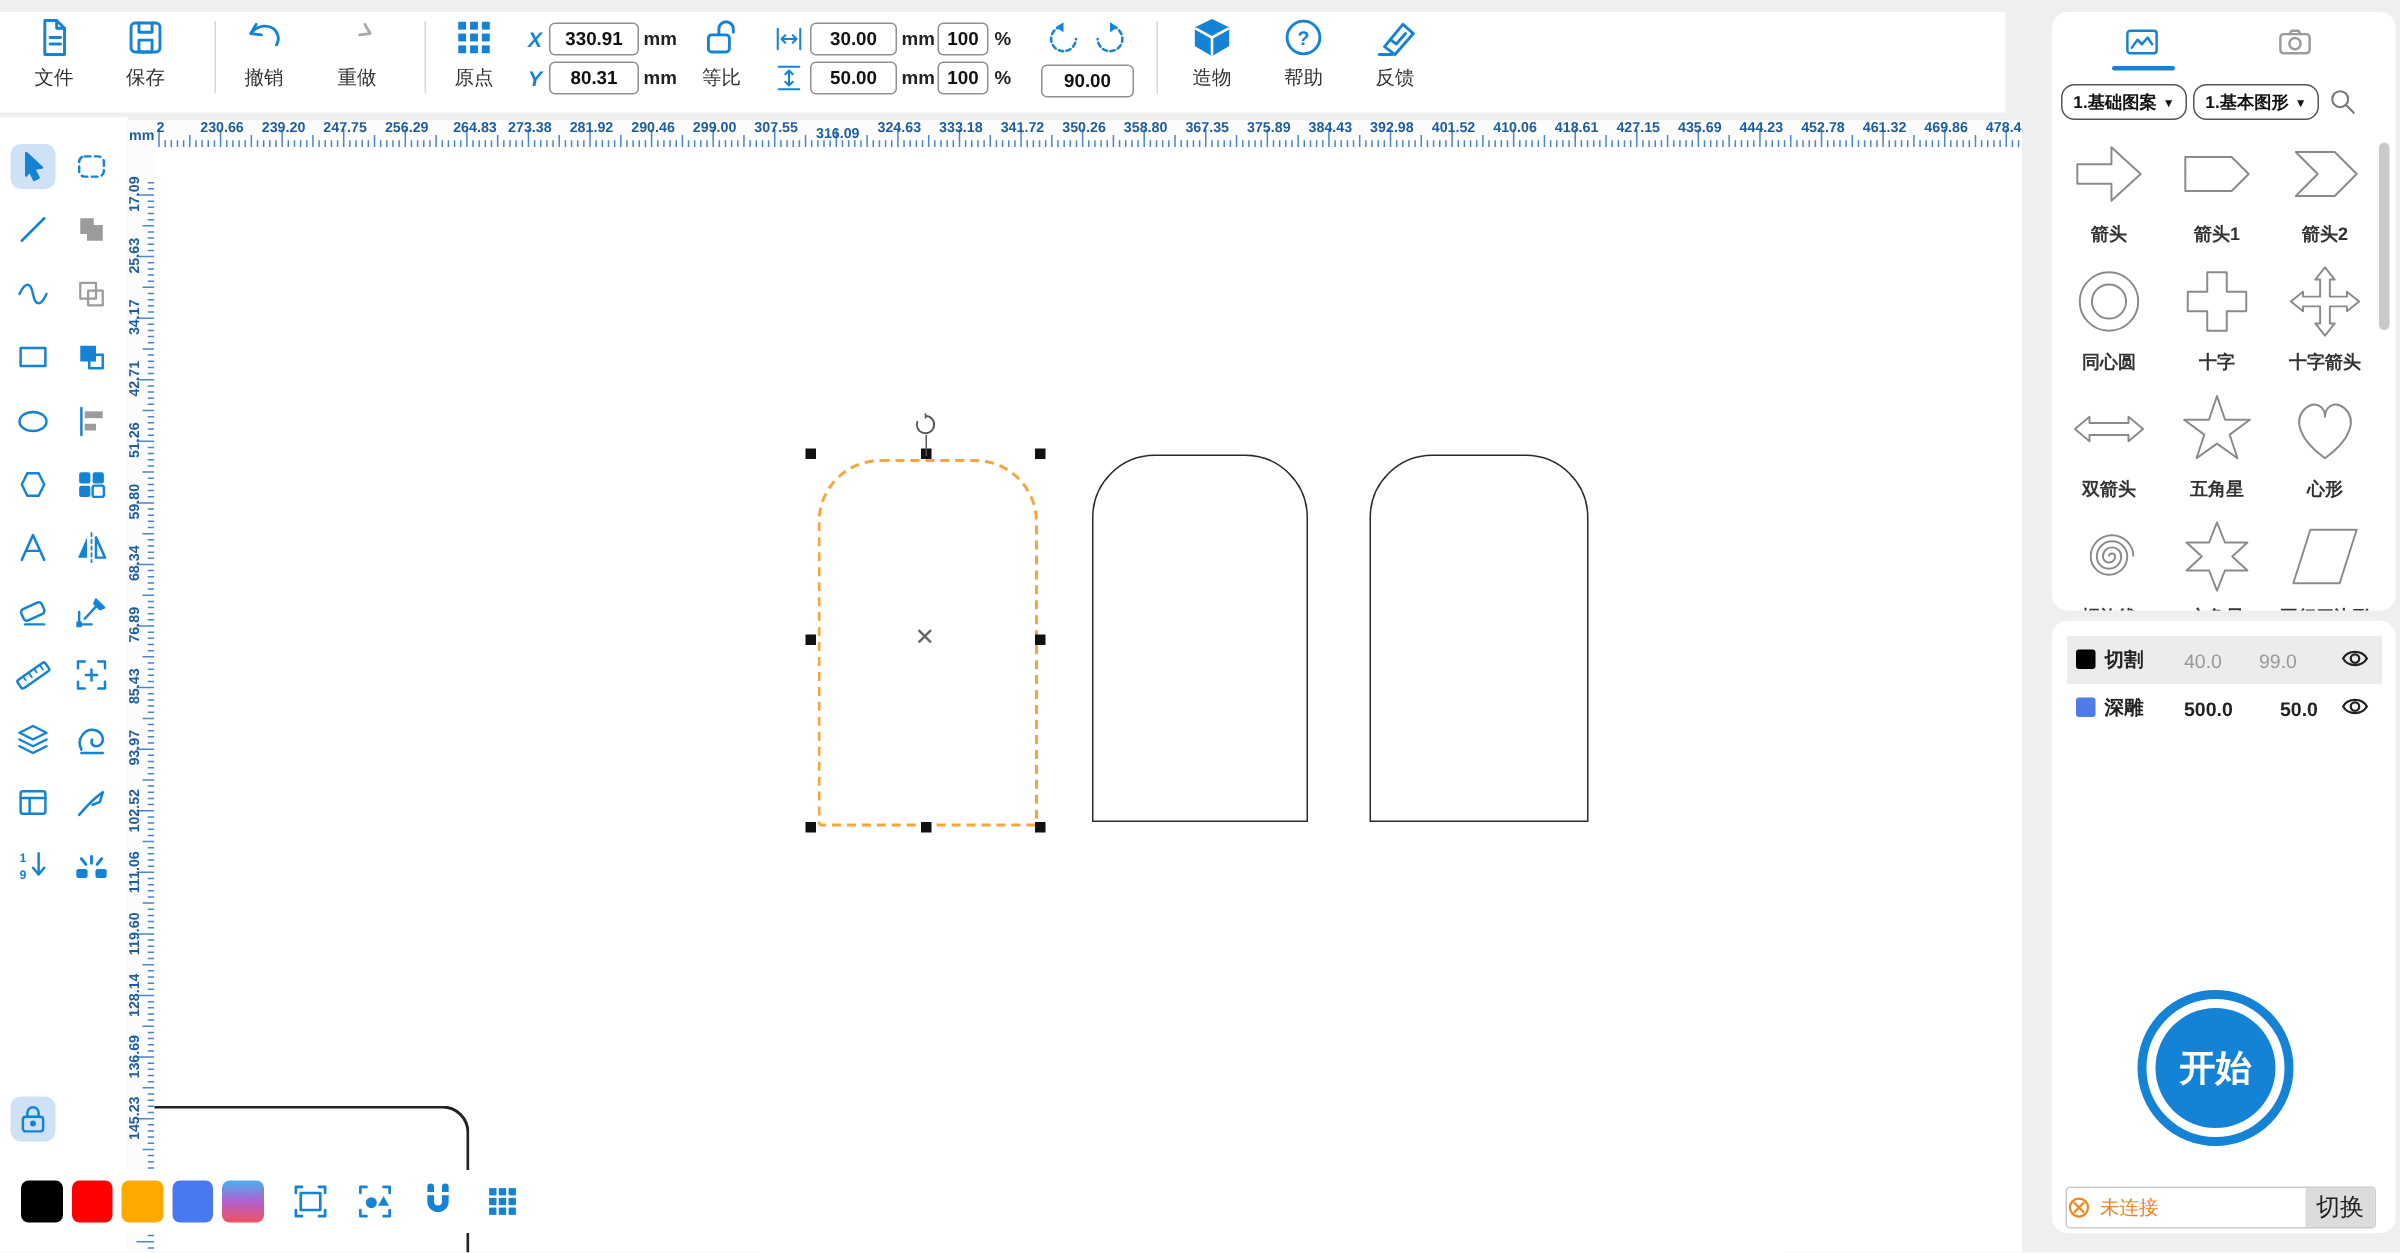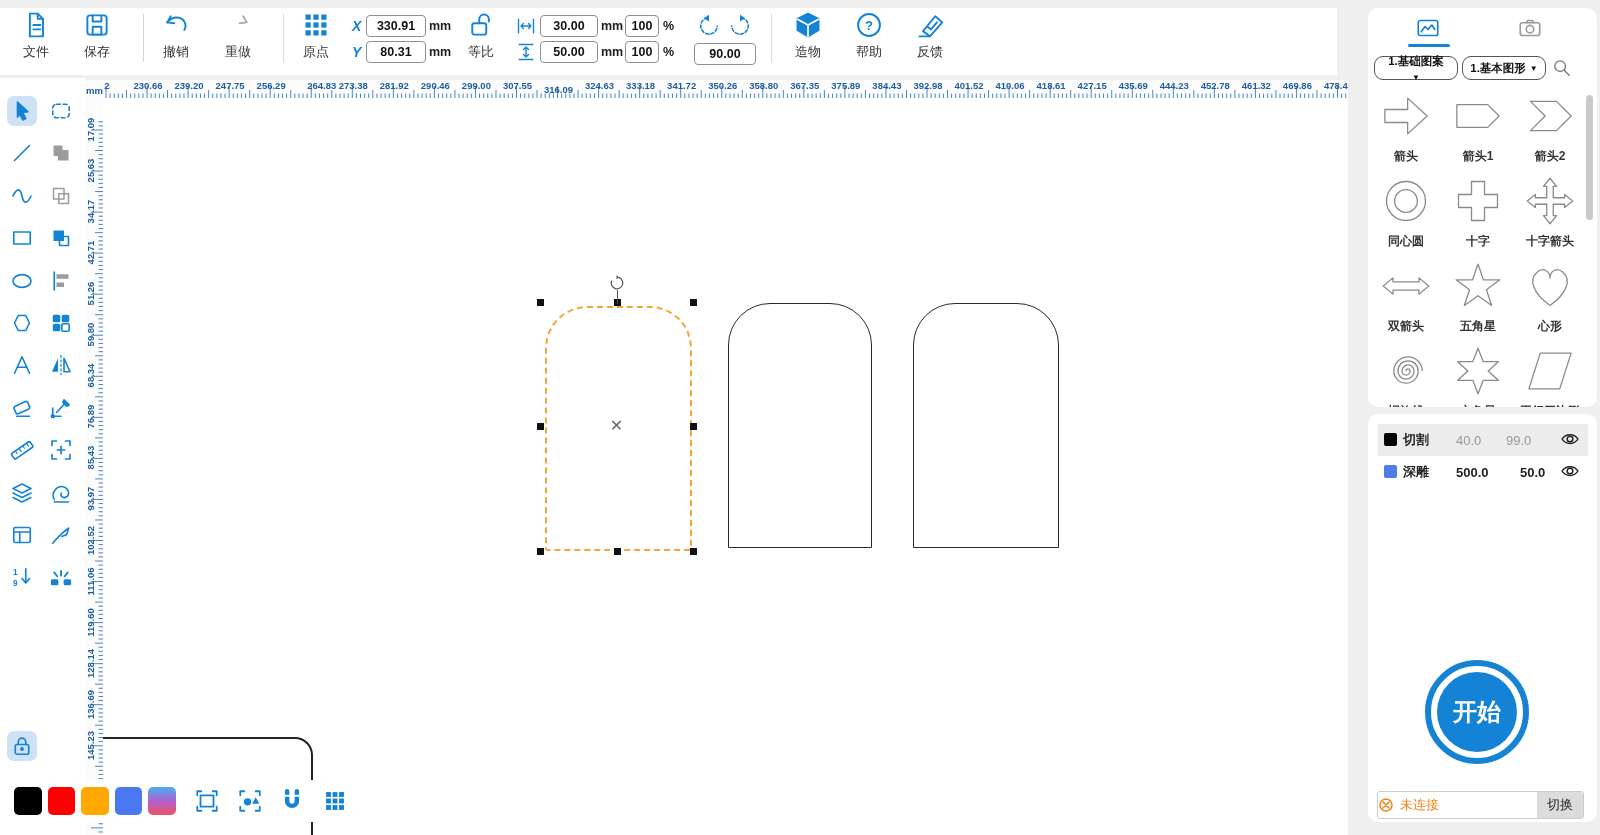--- a/index.html
+++ b/index.html
@@ -693,21 +693,21 @@
       <line x1="1248.3949999999998" y1="18" x2="1248.3949999999998" y2="13.5" stroke="#4a86c8" stroke-width="1"></line>
       <line x1="1252.4999999999998" y1="18" x2="1252.4999999999998" y2="6" stroke="#4a86c8" stroke-width="1"></line>
       <line x1="1256.6049999999998" y1="18" x2="1256.6049999999998" y2="13.5" stroke="#4a86c8" stroke-width="1"></line>
       <line x1="1260.7099999999998" y1="18" x2="1260.7099999999998" y2="13.5" stroke="#4a86c8" stroke-width="1"></line>
     </svg>
     <span class="rlabel" style="left: 3px; top: 0px; width: 38px; text-align: center;">2</span>
     <span class="rlabel" style="left: 44px; top: 0px; width: 38px; text-align: center;">230.66</span>
     <span class="rlabel" style="left: 85.05px; top: 0px; width: 38px; text-align: center;">239.20</span>
     <span class="rlabel" style="left: 126.1px; top: 0px; width: 38px; text-align: center;">247.75</span>
     <span class="rlabel" style="left: 167.15px; top: 0px; width: 38px; text-align: center;">256.29</span>
-    <span class="rlabel" style="left: 208.2px; top: 0px; width: 38px; text-align: left; margin-left: 14px;">264.83</span>
+    <span class="rlabel" style="left: 208.2px; top: 0px; width: 38px; text-align: right;">264.83</span>
     <span class="rlabel" style="left: 249.25px; top: 0px; width: 38px; text-align: center;">273.38</span>
     <span class="rlabel" style="left: 290.3px; top: 0px; width: 38px; text-align: center;">281.92</span>
     <span class="rlabel" style="left: 331.35px; top: 0px; width: 38px; text-align: center;">290.46</span>
     <span class="rlabel" style="left: 372.4px; top: 0px; width: 38px; text-align: center;">299.00</span>
     <span class="rlabel" style="left: 413.45px; top: 0px; width: 38px; text-align: center;">307.55</span>
     <span class="rlabel" style="left: 454.5px; top: 4px; width: 38px; text-align: center;">316.09</span>
     <span class="rlabel" style="left: 495.55px; top: 0px; width: 38px; text-align: center;">324.63</span>
     <span class="rlabel" style="left: 536.6px; top: 0px; width: 38px; text-align: center;">333.18</span>
     <span class="rlabel" style="left: 577.65px; top: 0px; width: 38px; text-align: center;">341.72</span>
     <span class="rlabel" style="left: 618.7px; top: 0px; width: 38px; text-align: center;">350.26</span>
@@ -1007,21 +1007,21 @@
         </svg>
       </span>
     <span class="abs" style="left: 148px; top: 8px; width: 28px; height: 24px; display: inline-flex;">
         <svg viewBox="0 0 32 32" width="100%" height="100%" fill="none" stroke="#9b9b9b" stroke-width="2.2" stroke-linecap="round" stroke-linejoin="round">
           <rect x="3" y="9" width="26" height="17" rx="3"></rect>
           <circle cx="16" cy="17.5" r="5"></circle>
           <path d="M11 9l2-3h6l2 3"></path>
         </svg>
       </span>
     <div class="abs" style="left:40px;top:36px;width:42px;height:3px;background:#1583d5;border-radius:2px;"></div>
-    <div class="dropdown abs" style="left:6px;top:48px;width:82px;flex-direction:column;">
+    <div class="dropdown abs" style="left:6px;top:48px;width:82px;">
       <span>1.基础图案</span>
       <span style="font-size:8px;">▼</span>
     </div>
     <div class="dropdown abs" style="left:94px;top:48px;width:82px;">
       <span>1.基本图形</span>
       <span style="font-size:8px;">▼</span>
     </div>
     <span class="abs" style="left: 184px; top: 50px; width: 20px; height: 20px; display: inline-flex;">
         <svg viewBox="0 0 32 32" width="100%" height="100%" fill="none" stroke="#777" stroke-width="2.2" stroke-linecap="round" stroke-linejoin="round">
           <circle cx="13" cy="13" r="8.5"></circle>
@@ -1163,18 +1163,18 @@
     <div class="abs" style="left:9px;top:377px;width:205px;height:26px;border:1px solid #ccc;border-radius:3px;background:#fff;display:flex;align-items:stretch;overflow:hidden;">
       <div style="flex:1;display:flex;align-items:center;justify-content:flex-start;gap:6px;">
         <span style="width: 16px; height: 16px; display: inline-flex;">
             <svg viewBox="0 0 32 32" width="100%" height="100%" fill="none" stroke="#f08519" stroke-width="3" stroke-linecap="round" stroke-linejoin="round">
               <circle cx="16" cy="16" r="12"></circle>
               <path d="M10 10l12 12M22 10L10 22"></path>
             </svg>
           </span>
         <span style="color:#f08519;font-size:13px;">未连接</span>
       </div>
-      <div style="width:46px;background:#dcdcdc;display:flex;align-items:center;justify-content:center;font-size:13px;color:#222;">
+      <div style="width:46px;background:#dcdcdc;display:flex;align-items:center;justify-content:center;font-size:16px;color:#222;">
         <span>切换</span>
       </div>
     </div>
   </div>
 </div>
 
 </body></html>

